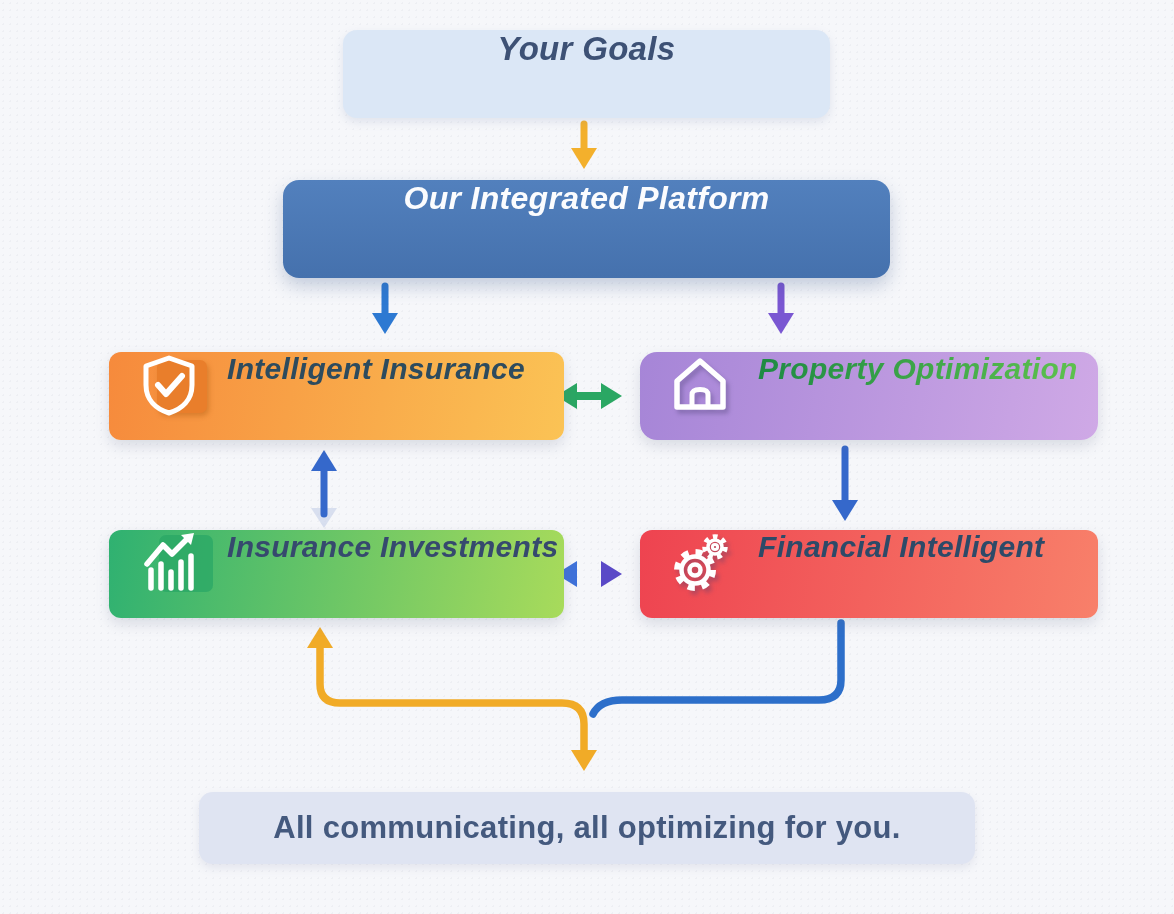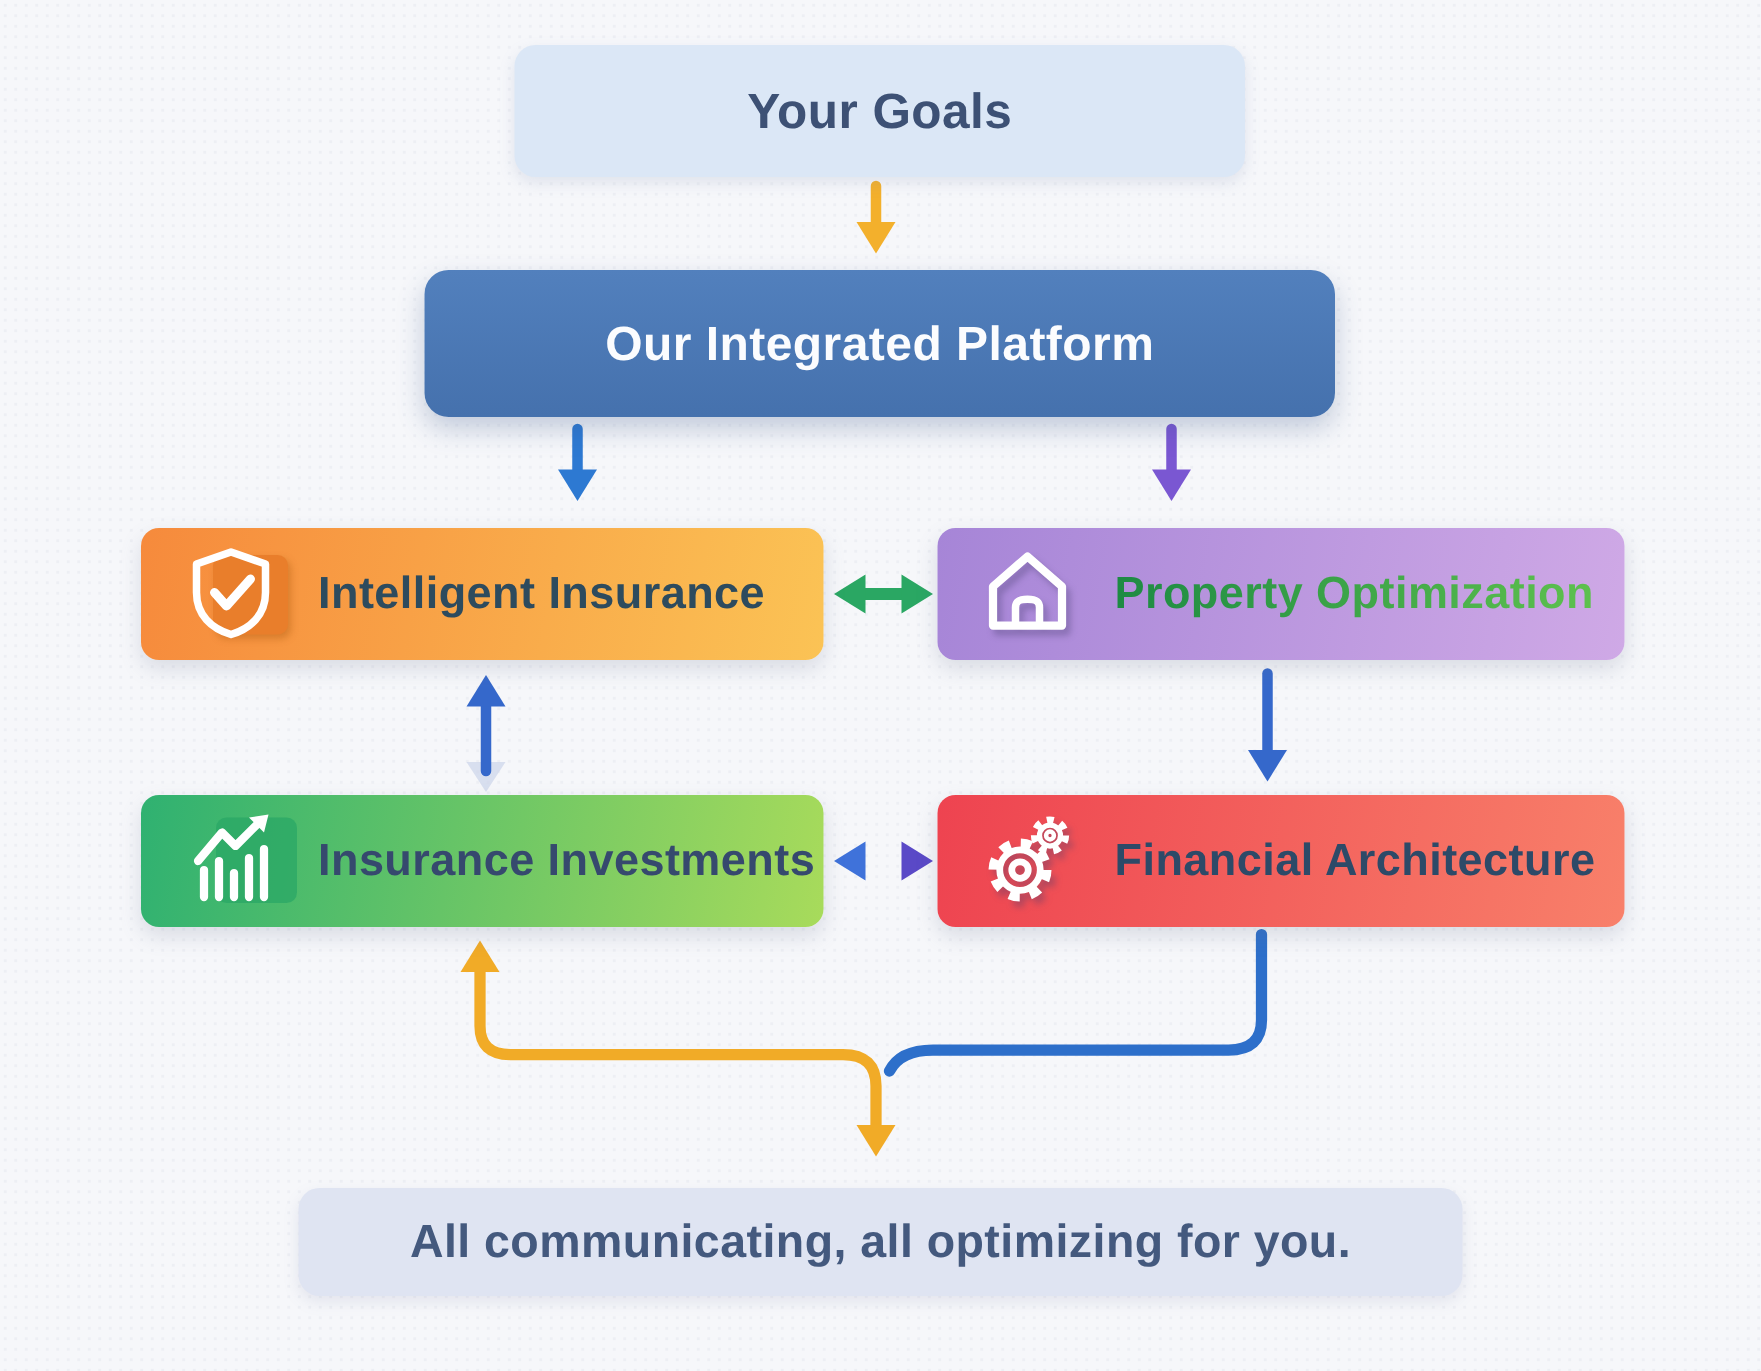--- a/index.html
+++ b/index.html
@@ -6,47 +6,49 @@
   body{
     width:1174px;height:914px;overflow:hidden;
     background:var(--bg,#f6f7fa);
     background-image:radial-gradient(rgba(120,130,160,0.07) 1px, transparent 1px);
     background-size:7px 7px;
     font-family:"Liberation Sans","DejaVu Sans",sans-serif;
   }
   .canvas{position:relative;width:1174px;height:914px;}
   .connector-layer{position:absolute;inset:0;z-index:1;}
   .node{
-    position:absolute;z-index:2;display:flex;align-items:center;justify-content:center;
-    font-weight:bold;letter-spacing:.3px;
+    position:absolute;z-index:2;display:flex;justify-content:center;
+    font-weight:bold;letter-spacing:.3px;font-style:italic;
   }
   .node-goals{
     left:343px;top:30px;width:487px;height:88px;border-radius:14px;
     background:var(--goals-bg,#dbe7f6);
     color:var(--goals-text,#3d5175);font-size:33px;
     box-shadow:0 4px 10px rgba(120,140,180,.18);
   }
   .node-platform{
     left:283px;top:180px;width:607px;height:98px;border-radius:16px;
     background:linear-gradient(180deg,var(--platform-bg1,#5280bd),var(--platform-bg2,#4571ad));
     color:var(--platform-text,#fbfcfe);font-size:32px;
     box-shadow:0 8px 18px rgba(60,90,140,.28);
   }
   .node-row{
     justify-content:flex-start;height:88px;border-radius:12px;font-size:30px;
     box-shadow:0 6px 14px rgba(100,110,140,.20);
+    margin-left:15px;
   }
   .node-insurance{
     left:94px;top:352px;width:455px;
     background:linear-gradient(100deg,var(--insurance-bg1,#f68a3c),var(--insurance-bg2,#fbc355));
     color:var(--insurance-text,#2d4b5e);
   }
   .node-property{
     left:625px;top:352px;width:458px;
     background:linear-gradient(100deg,var(--property-bg1,#a685d7),var(--property-bg2,#cfa9e6));
+    border-radius:17px;
   }
   .node-investments{
     left:94px;top:530px;width:455px;
     background:linear-gradient(100deg,var(--investments-bg1,#2fb171),var(--investments-bg2,#a8db5b));
     color:var(--investments-text,#36496e);
   }
   .node-financial{
     left:625px;top:530px;width:458px;
     background:linear-gradient(100deg,var(--financial-bg1,#ee4350),var(--financial-bg2,#f8806a));
     color:var(--financial-text,#2d4a68);
@@ -188,20 +190,20 @@
     <span class="icon-wrap">
       <svg class="icon-svg shadowed" width="66" height="66" viewBox="0 0 66 66">
         <circle cx="27" cy="40" r="17" fill="none" stroke="#ffffff" stroke-width="8" stroke-dasharray="6.7 6.65"></circle>
         <circle cx="27" cy="40" r="13.5" fill="none" stroke="#ffffff" stroke-width="4.5"></circle>
         <circle cx="27" cy="40" r="5.5" fill="none" stroke="#ffffff" stroke-width="4.5"></circle>
         <circle cx="47" cy="17" r="10" fill="none" stroke="#ffffff" stroke-width="5.5" stroke-dasharray="4.5 4.45"></circle>
         <circle cx="47" cy="17" r="7" fill="none" stroke="#ffffff" stroke-width="3.5"></circle>
         <circle cx="47" cy="17" r="2.6" fill="none" stroke="#ffffff" stroke-width="3"></circle>
       </svg>
     </span>
-    <span>Financial Architecture</span>
+    <span>Financial Intelligent</span>
   </div>
 
   <div class="footer-bar">
     <span>All communicating, all optimizing for you.</span>
   </div>
 
 </div>
 
 </body></html>

